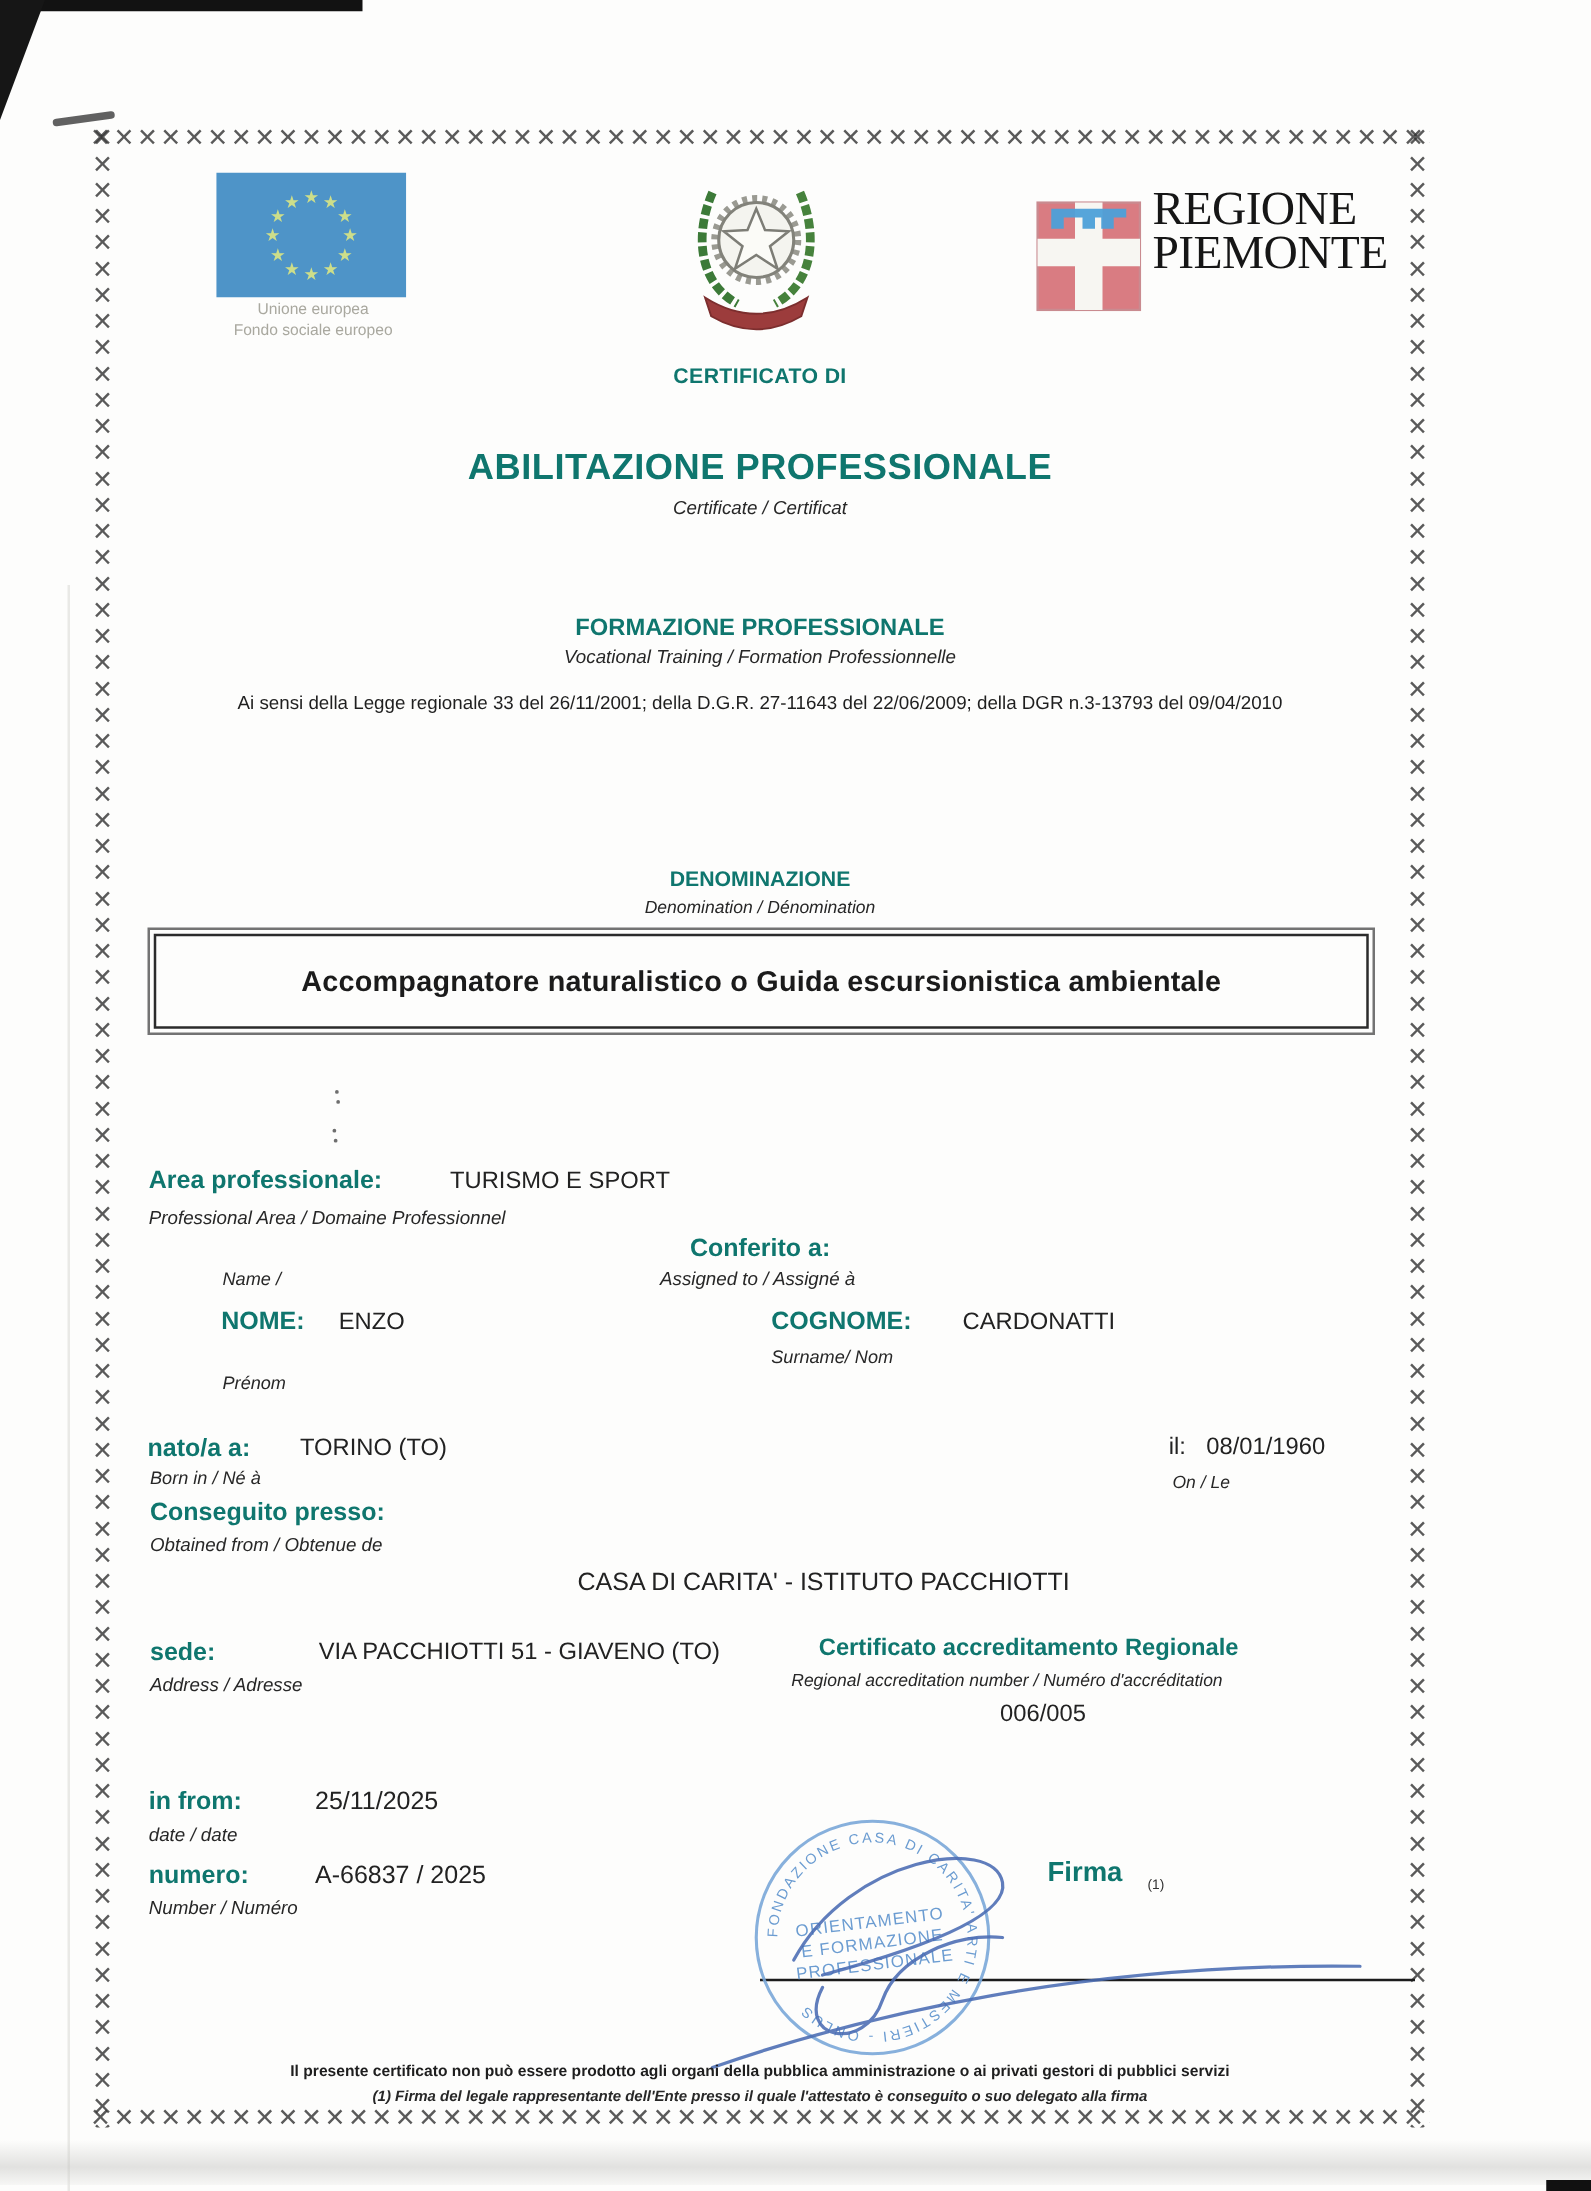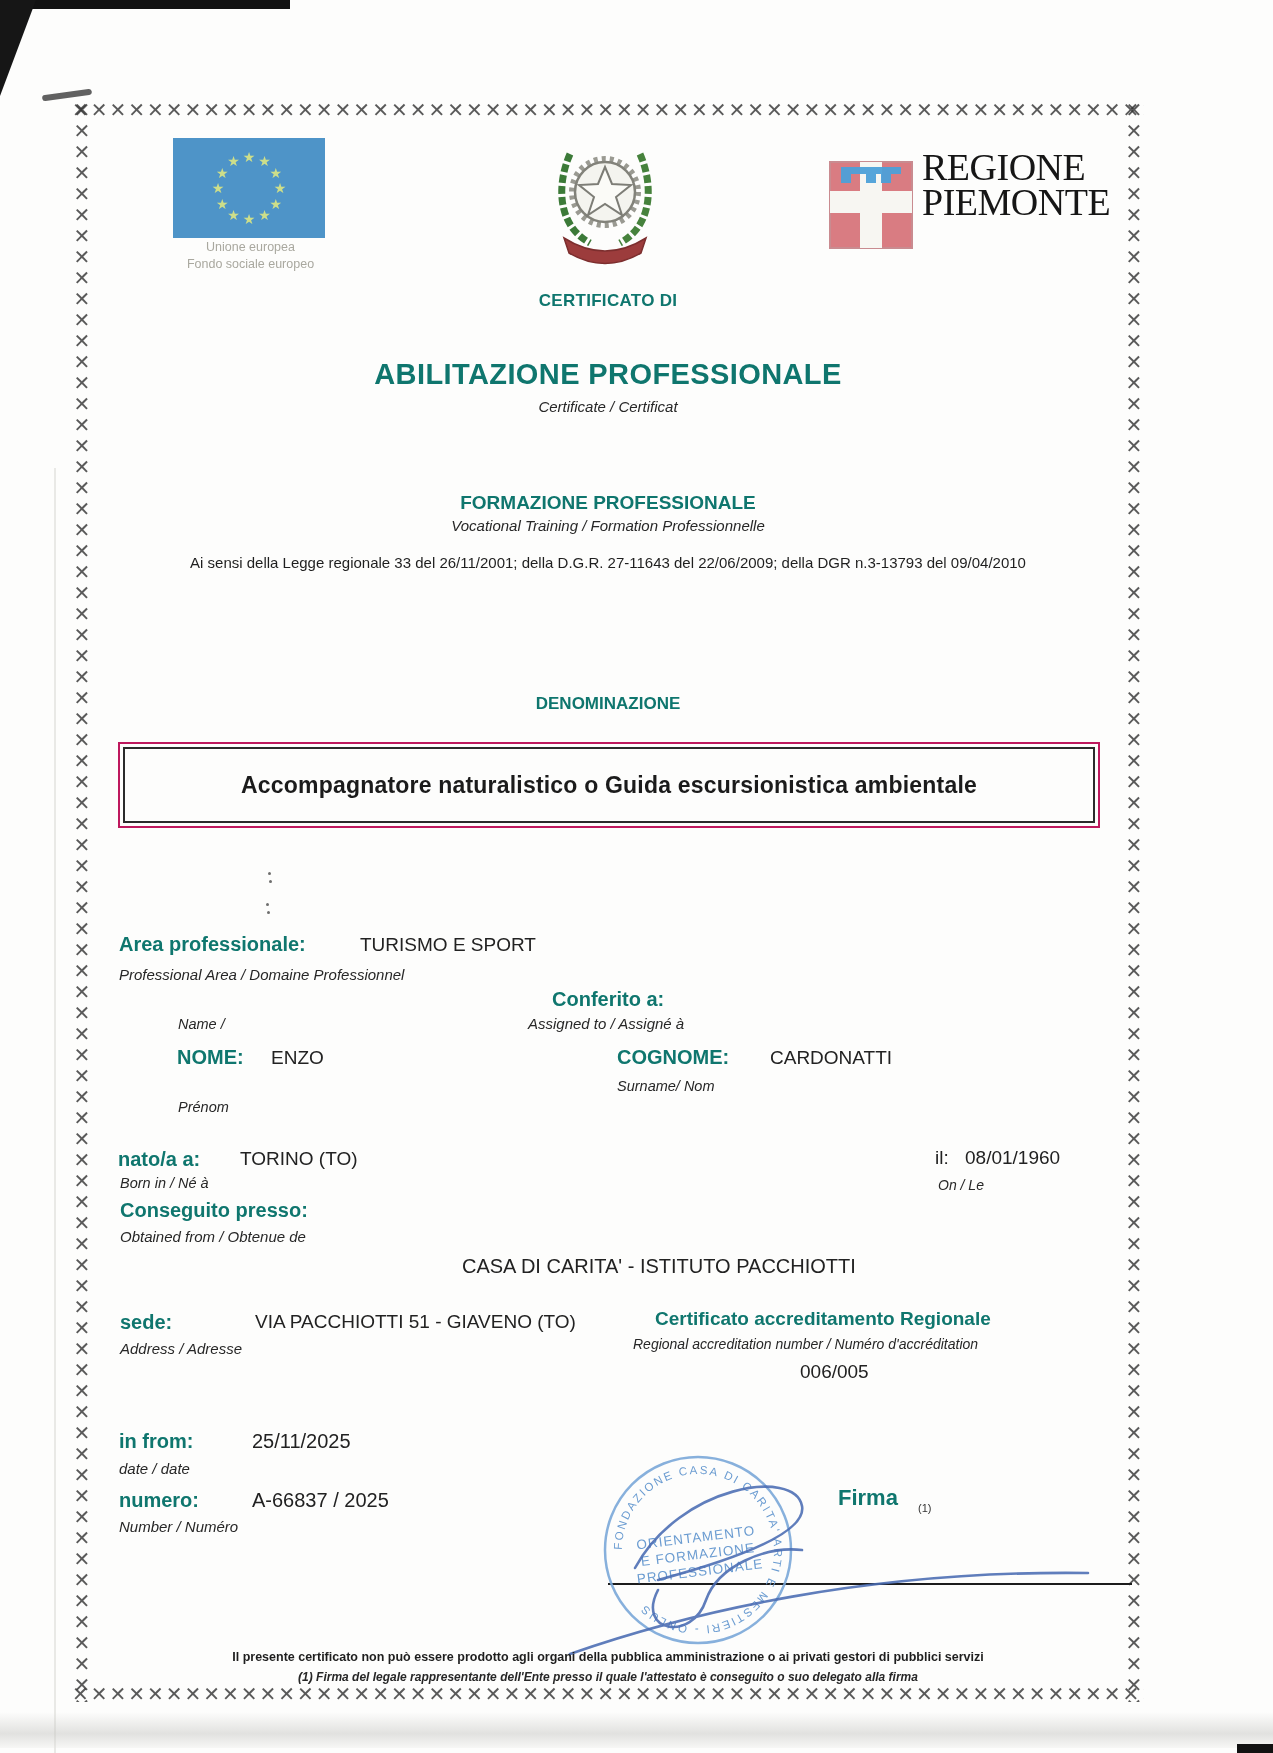--- a/index.html
+++ b/index.html
@@ -18,21 +18,21 @@
   .scan-wedge{position:absolute;left:0;top:0;width:36px;height:96px;background:#161616;
               clip-path:polygon(0 0,100% 0,0 100%);}
   .scan-dash{position:absolute;left:42px;top:92px;width:50px;height:6px;background:#3a3a3a;
              border-radius:3px;transform:rotate(-8deg);opacity:.8;}
   .scan-crease{position:absolute;left:54px;top:468px;width:2px;height:1285px;background:#dededa;opacity:.65;}
   .scan-shadow{position:absolute;left:0;top:1712px;width:1273px;height:36px;
                background:linear-gradient(180deg, rgba(205,205,202,0) 0%, rgba(198,198,195,.5) 60%, rgba(228,228,225,.25) 100%);}
   .scan-br{position:absolute;left:1237px;top:1744px;width:36px;height:9px;background:#111;}
   .dotmark{position:absolute;width:3px;height:3px;background:#4a4a4a;border-radius:50%;opacity:.8;}
   
-  .denbox{position:absolute;left:118px;top:742px;width:978px;height:82px;border:2px solid #be185d;}
+  .denbox{position:absolute;left:118px;top:742px;width:978px;height:82px;border:2px solid #737373;}
   .denbox-inner{position:absolute;left:3px;top:3px;right:3px;bottom:3px;border:2px solid #2b2b2b;
                 display:flex;align-items:center;justify-content:center;}
   .denbox-inner div{font-size:23px;font-weight:700;color:#1b1b1b;letter-spacing:.2px;}
   .sigline{position:absolute;left:608px;top:1583px;width:524px;border-top:2px solid #1c1c1c;}
   .region-name{position:absolute;left:922px;top:150px;font-family:"Liberation Serif",serif;
                font-size:38px;line-height:35px;color:#161616;letter-spacing:-.5px;}
   .eu-cap{position:absolute;left:158px;width:185px;text-align:center;font-size:12.5px;color:#a9a89f;}
 </style>
 </head>
 <body>
@@ -247,20 +247,21 @@
 
   <div class="center bold" style="top:291px;font-size:17px;letter-spacing:.3px;">CERTIFICATO DI</div>
   <div class="center bold" style="top:358px;font-size:29px;letter-spacing:.4px;">ABILITAZIONE PROFESSIONALE</div>
   <div class="center bold" style="top:492px;font-size:19px;">FORMAZIONE PROFESSIONALE</div>
 
   <div class="center ital" style="top:398px;font-size:15px;">Certificate / Certificat</div>
   <div class="center ital" style="top:517px;font-size:15px;">Vocational Training / Formation Professionnelle</div>
   <div class="center" style="top:554px;font-size:15px;color:#1f1f1f;">Ai sensi della Legge regionale 33 del 26/11/2001; della D.G.R. 27-11643 del 22/06/2009; della DGR n.3-13793 del 09/04/2010</div>
 
   <div class="center bold" style="top:694px;font-size:17px;">DENOMINAZIONE</div>
+  <div class="center ital" style="top:717px;font-size:14px;">Denomination / Dénomination</div>
   <div class="denbox">
     <div class="denbox-inner">
       <div>Accompagnatore naturalistico o Guida escursionistica ambientale</div>
     </div>
   </div>
 
   <div class="dotmark" style="left:268px;top:872px;"></div>
   <div class="dotmark" style="left:269px;top:880px;"></div>
   <div class="dotmark" style="left:266px;top:903px;"></div>
   <div class="dotmark" style="left:267px;top:911px;"></div>

